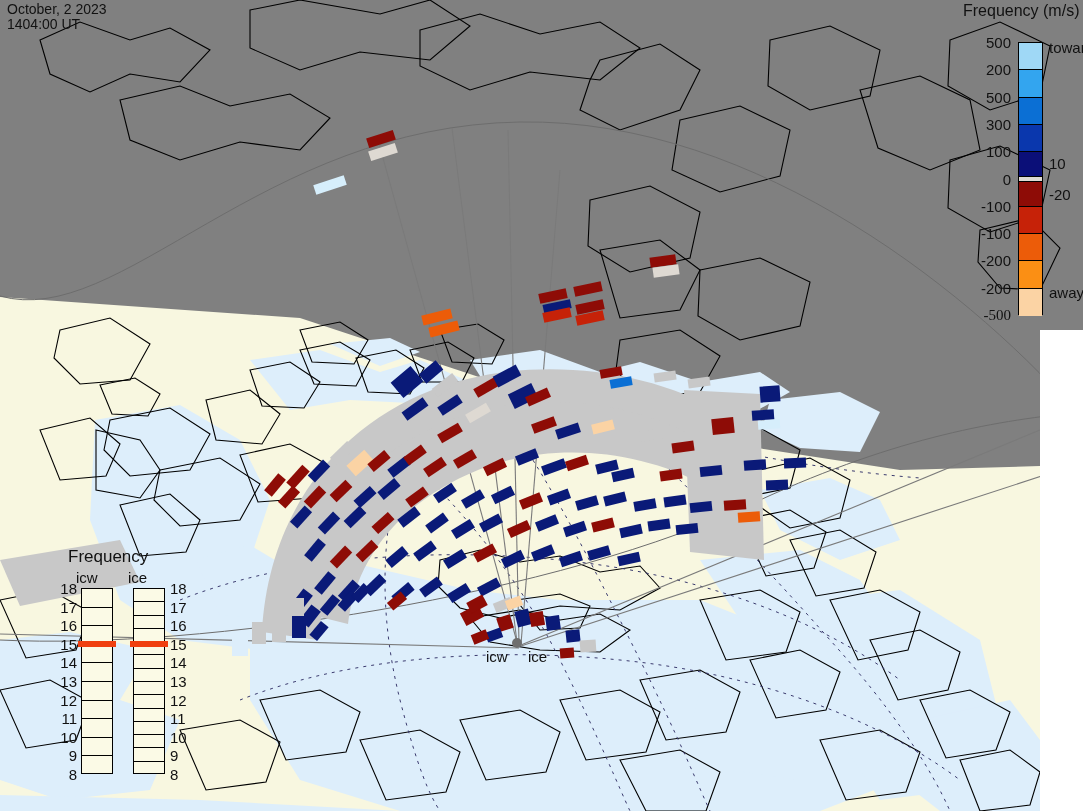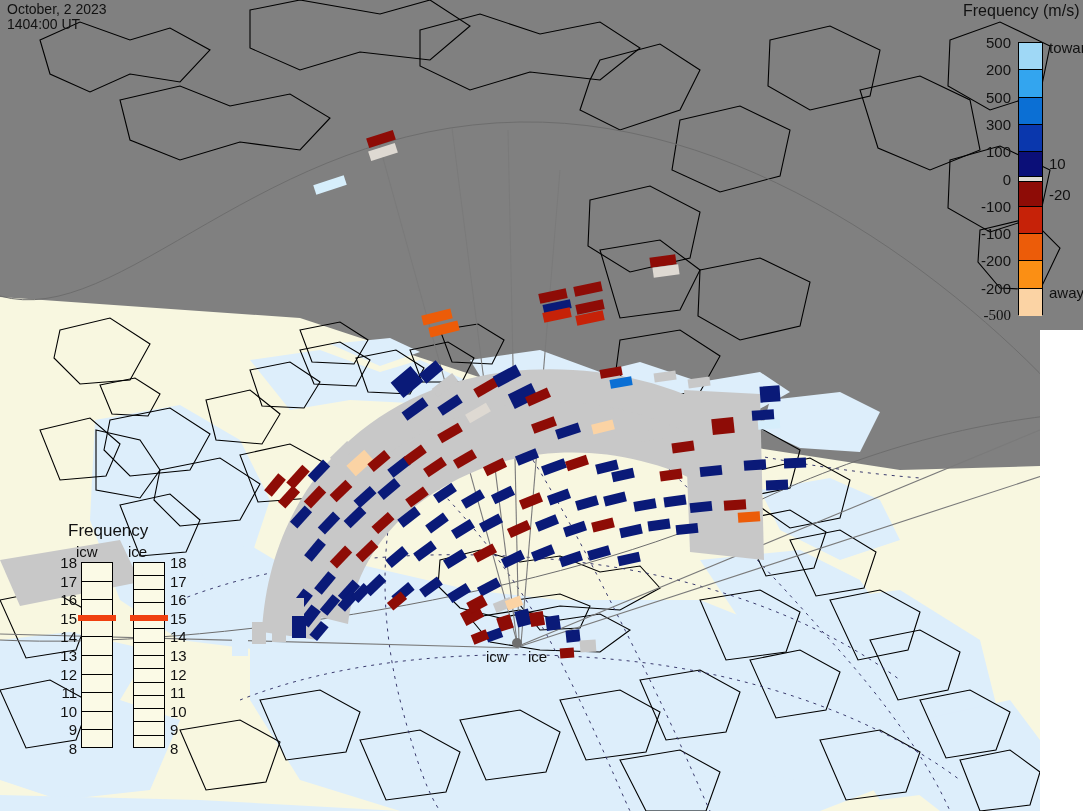--- a/index.html
+++ b/index.html
@@ -17,21 +17,21 @@
   
   #cbpanel{position:absolute;left:950px;top:0;width:133px;height:330px;}
   #cbtitle{position:absolute;left:13px;top:2px;font-size:16px;color:#111;white-space:nowrap;}
   #cbbar{position:absolute;left:68px;top:42px;width:25px;height:273px;border:1px solid #000;box-sizing:border-box;}
   .cbseg{width:100%;border-bottom:1px solid #000;box-sizing:border-box;}
   .cbseg:last-child{border-bottom:none;}
   .cbtick{position:absolute;right:72px;font-size:15px;color:#111;text-align:right;white-space:nowrap;transform:translateY(-50%);}
   .cbside{position:absolute;left:99px;font-size:15px;color:#111;white-space:nowrap;transform:translateY(-50%);}
 
   
-  #freqpanel{position:absolute;left:55px;top:519px;width:135px;height:245px;}
+  #freqpanel{position:absolute;left:55px;top:545px;width:135px;height:245px;}
   #freqtitle{position:absolute;left:13px;top:2px;font-size:17px;color:#111;white-space:nowrap;}
   .freqsub{position:absolute;top:24px;font-size:15px;color:#111;white-space:nowrap;}
   #sub-icw{left:21px;}
   #sub-ice{left:73px;}
   .freqbar{position:absolute;top:43px;width:32px;height:186px;border:1.4px solid #000;box-sizing:border-box;background:#fbfae6;}
   #bar-icw{left:26px;}
   #bar-ice{left:78px;}
   .fseg{width:100%;border-bottom:1px solid #000;box-sizing:border-box;}
   .fseg:last-child{border-bottom:none;}
   .ftick{position:absolute;font-size:15px;color:#111;white-space:nowrap;transform:translateY(-50%);}

